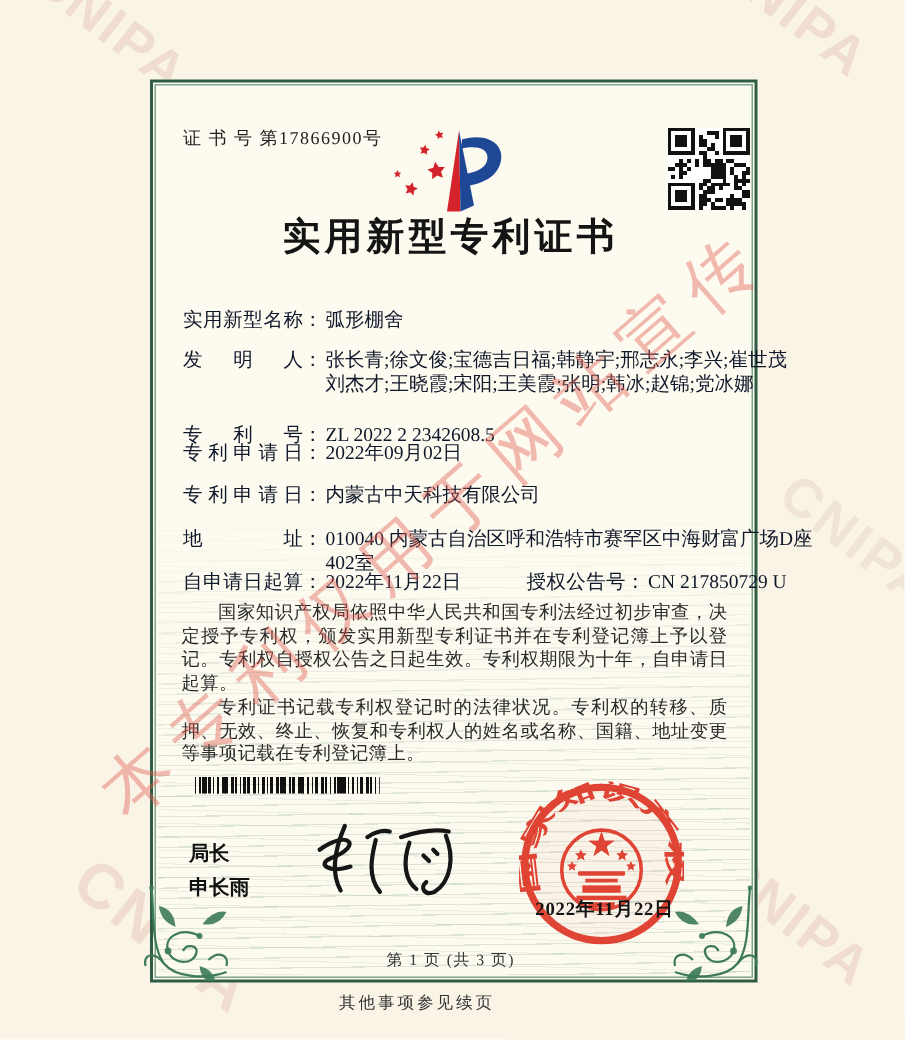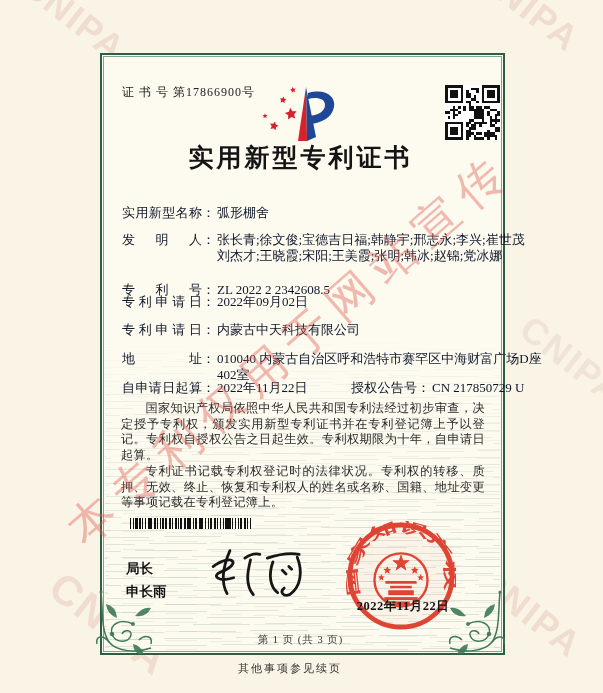--- a/index.html
+++ b/index.html
@@ -77,21 +77,21 @@
   }
   .pagenum{
     position:absolute;left:100px;top:633px;width:401px;text-align:center;
     font-size:10.5px;color:#333;letter-spacing:1px;
   }
   .flourish{position:absolute;width:66px;height:64px;}
   .fl-left{left:93px;top:590px;}
   .fl-right{left:442px;top:590px;transform:scaleX(-1);}
   .footer-note{
     position:absolute;left:0;top:661px;width:556px;text-align:center;
-    font-size:11px;letter-spacing:2px;color:#333;padding-left:12px;
+    font-size:11px;letter-spacing:2px;color:#333;
   }
   
   .wm{position:absolute;pointer-events:none;white-space:nowrap;}
   .wm-red{
     left:-30px;top:318px;width:640px;text-align:center;
     font-size:46px;letter-spacing:11px;font-weight:500;
     color:rgba(223,94,84,0.42);transform:rotate(-41deg);
   }
   .wm-cnipa{
     font-family:"Liberation Sans","DejaVu Sans",sans-serif;font-weight:bold;

